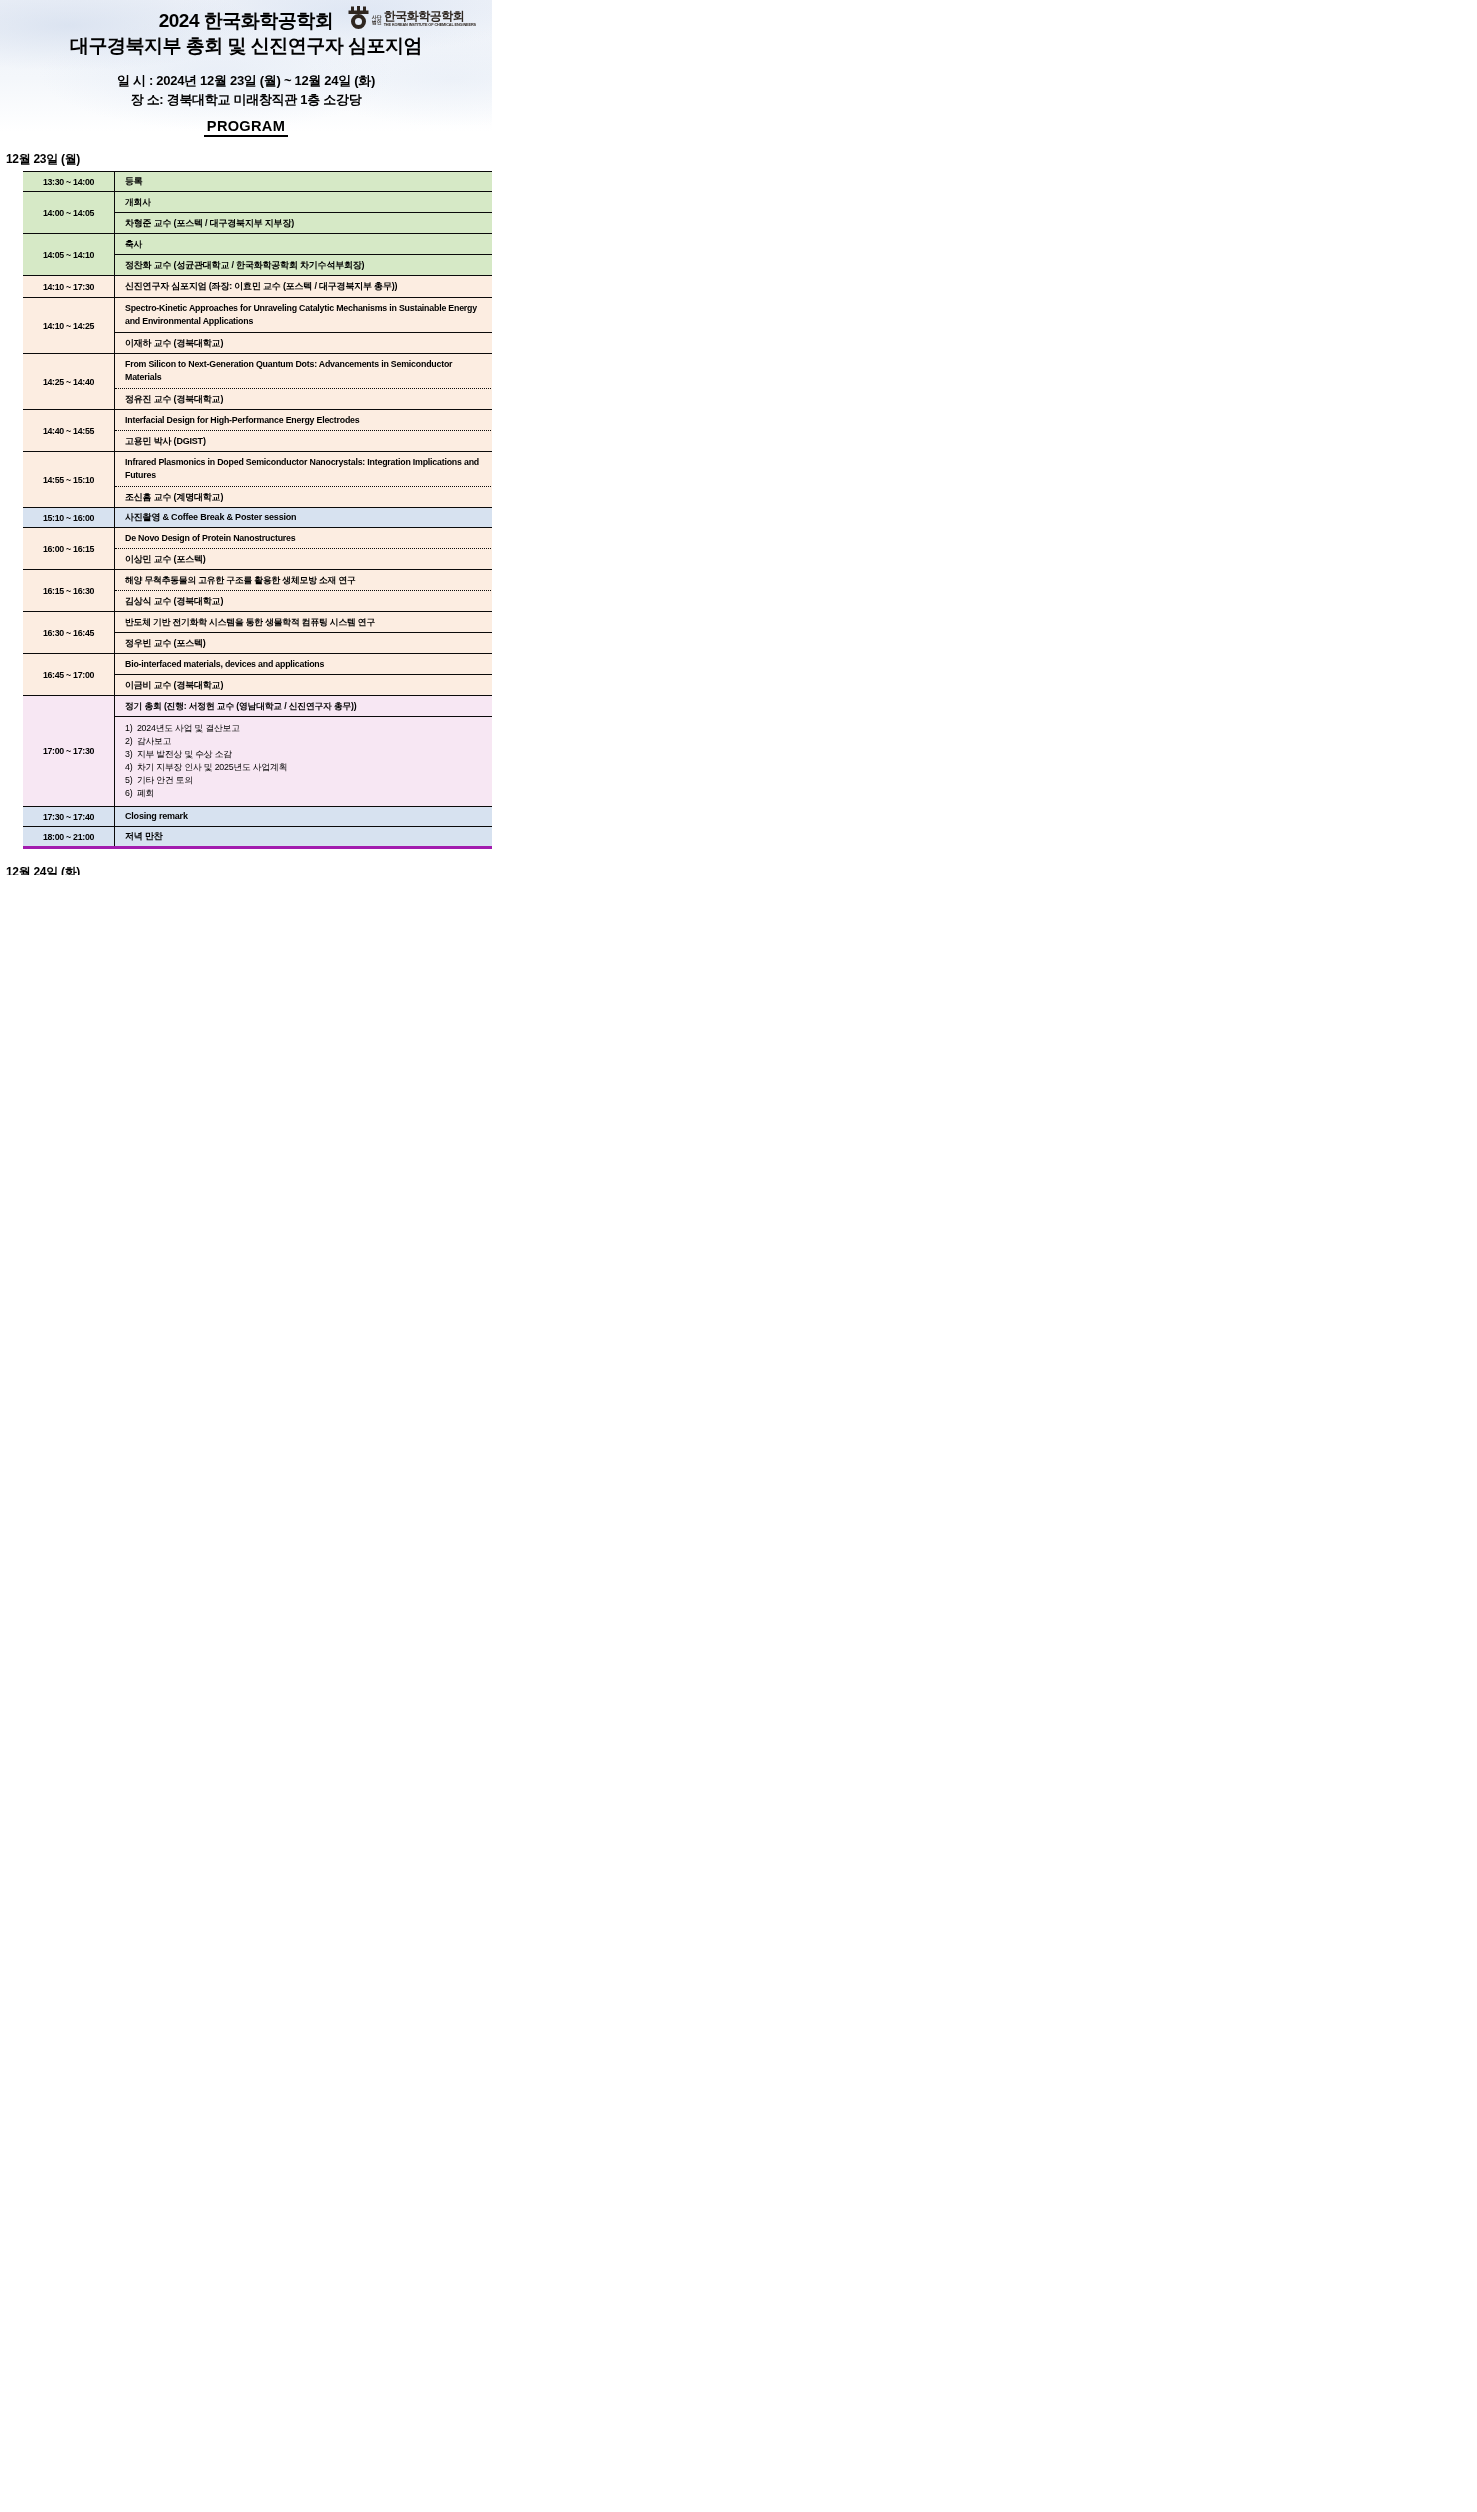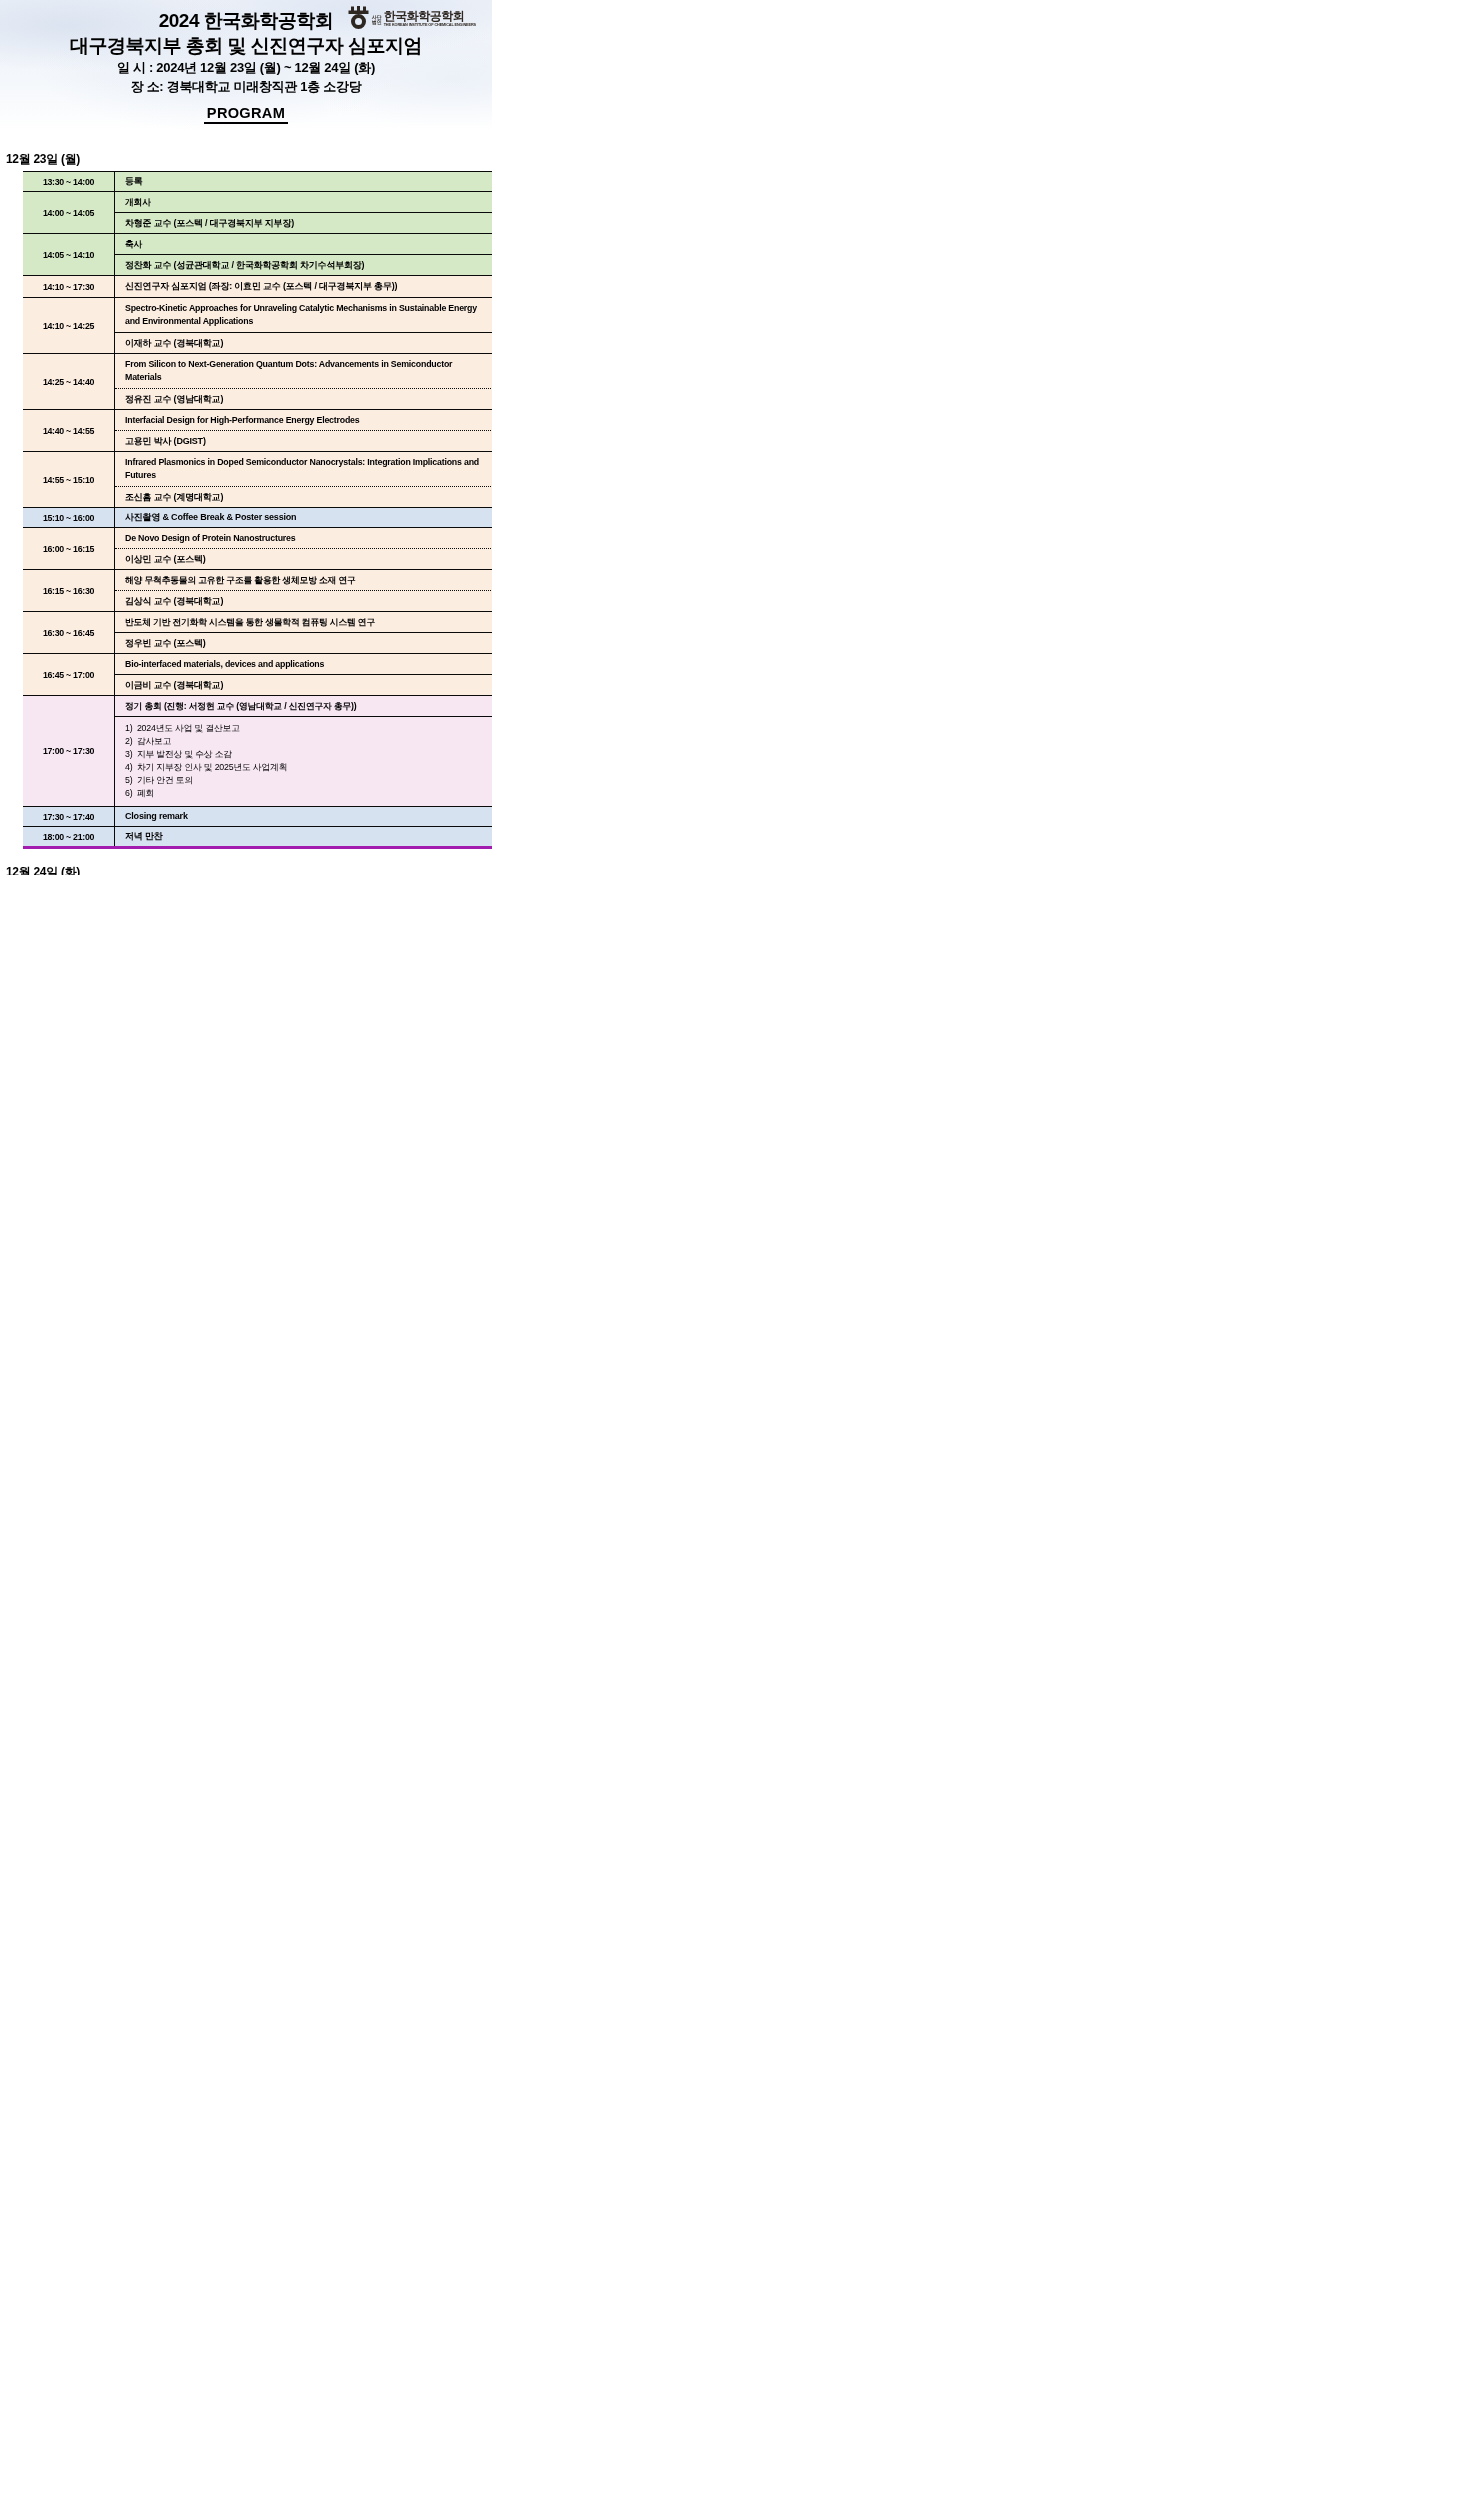--- a/index.html
+++ b/index.html
@@ -31,21 +31,21 @@
   .logo-mark{width:21px;height:23px;margin-right:2.5px;}
   .logo-small{
     display:flex;flex-direction:column;justify-content:center;
     font-size:5px;font-weight:bold;line-height:5px;margin:4px 2px 0 0;
     letter-spacing:0px;
   }
   .logo-textblock{display:flex;flex-direction:column;margin-top:2px;}
   .logo-name{font-size:12px;font-weight:bold;letter-spacing:-0.5px;line-height:13px;}
   .logo-sub{font-size:3.8px;font-weight:bold;letter-spacing:-0.1px;line-height:5px;}
   
-  .meta-lines{text-align:center;font-weight:bold;font-size:13px;line-height:19px;letter-spacing:-0.3px;}
+  .meta-lines{margin-top:13px;text-align:center;font-weight:bold;font-size:13px;line-height:19px;letter-spacing:-0.3px;}
   .program-title{
     text-align:center;margin-top:9px;
   }
   .program-title span{
     display:inline-block;font-size:14.6px;font-weight:bold;letter-spacing:0.3px;
     border-bottom:2.5px solid #000;padding:0 3px 0.5px 3px;
   }
   
   .day-heading{
     font-size:12px;font-weight:bold;letter-spacing:-0.3px;
@@ -176,21 +176,21 @@
       <div class="time">14:10 ~ 14:25</div>
       <div class="content">
         <div class="talk-title">Spectro-Kinetic Approaches for Unraveling Catalytic Mechanisms in Sustainable Energy and Environmental Applications</div>
         <div class="talk-speaker">이재하 교수 (경북대학교)</div>
       </div>
     </div>
     <div class="row r-talk theme-peach sep-dotted two">
       <div class="time">14:25 ~ 14:40</div>
       <div class="content">
         <div class="talk-title">From Silicon to Next-Generation Quantum Dots: Advancements in Semiconductor Materials</div>
-        <div class="talk-speaker">정유진 교수 (영남대학교)</div>
+        <div class="talk-speaker">정유진 교수 (경북대학교)</div>
       </div>
     </div>
     <div class="row r-talk theme-peach sep-dotted">
       <div class="time">14:40 ~ 14:55</div>
       <div class="content">
         <div class="talk-title">Interfacial Design for High-Performance Energy Electrodes</div>
         <div class="talk-speaker">고용민 박사 (DGIST)</div>
       </div>
     </div>
     <div class="row r-talk theme-peach sep-dotted two">

